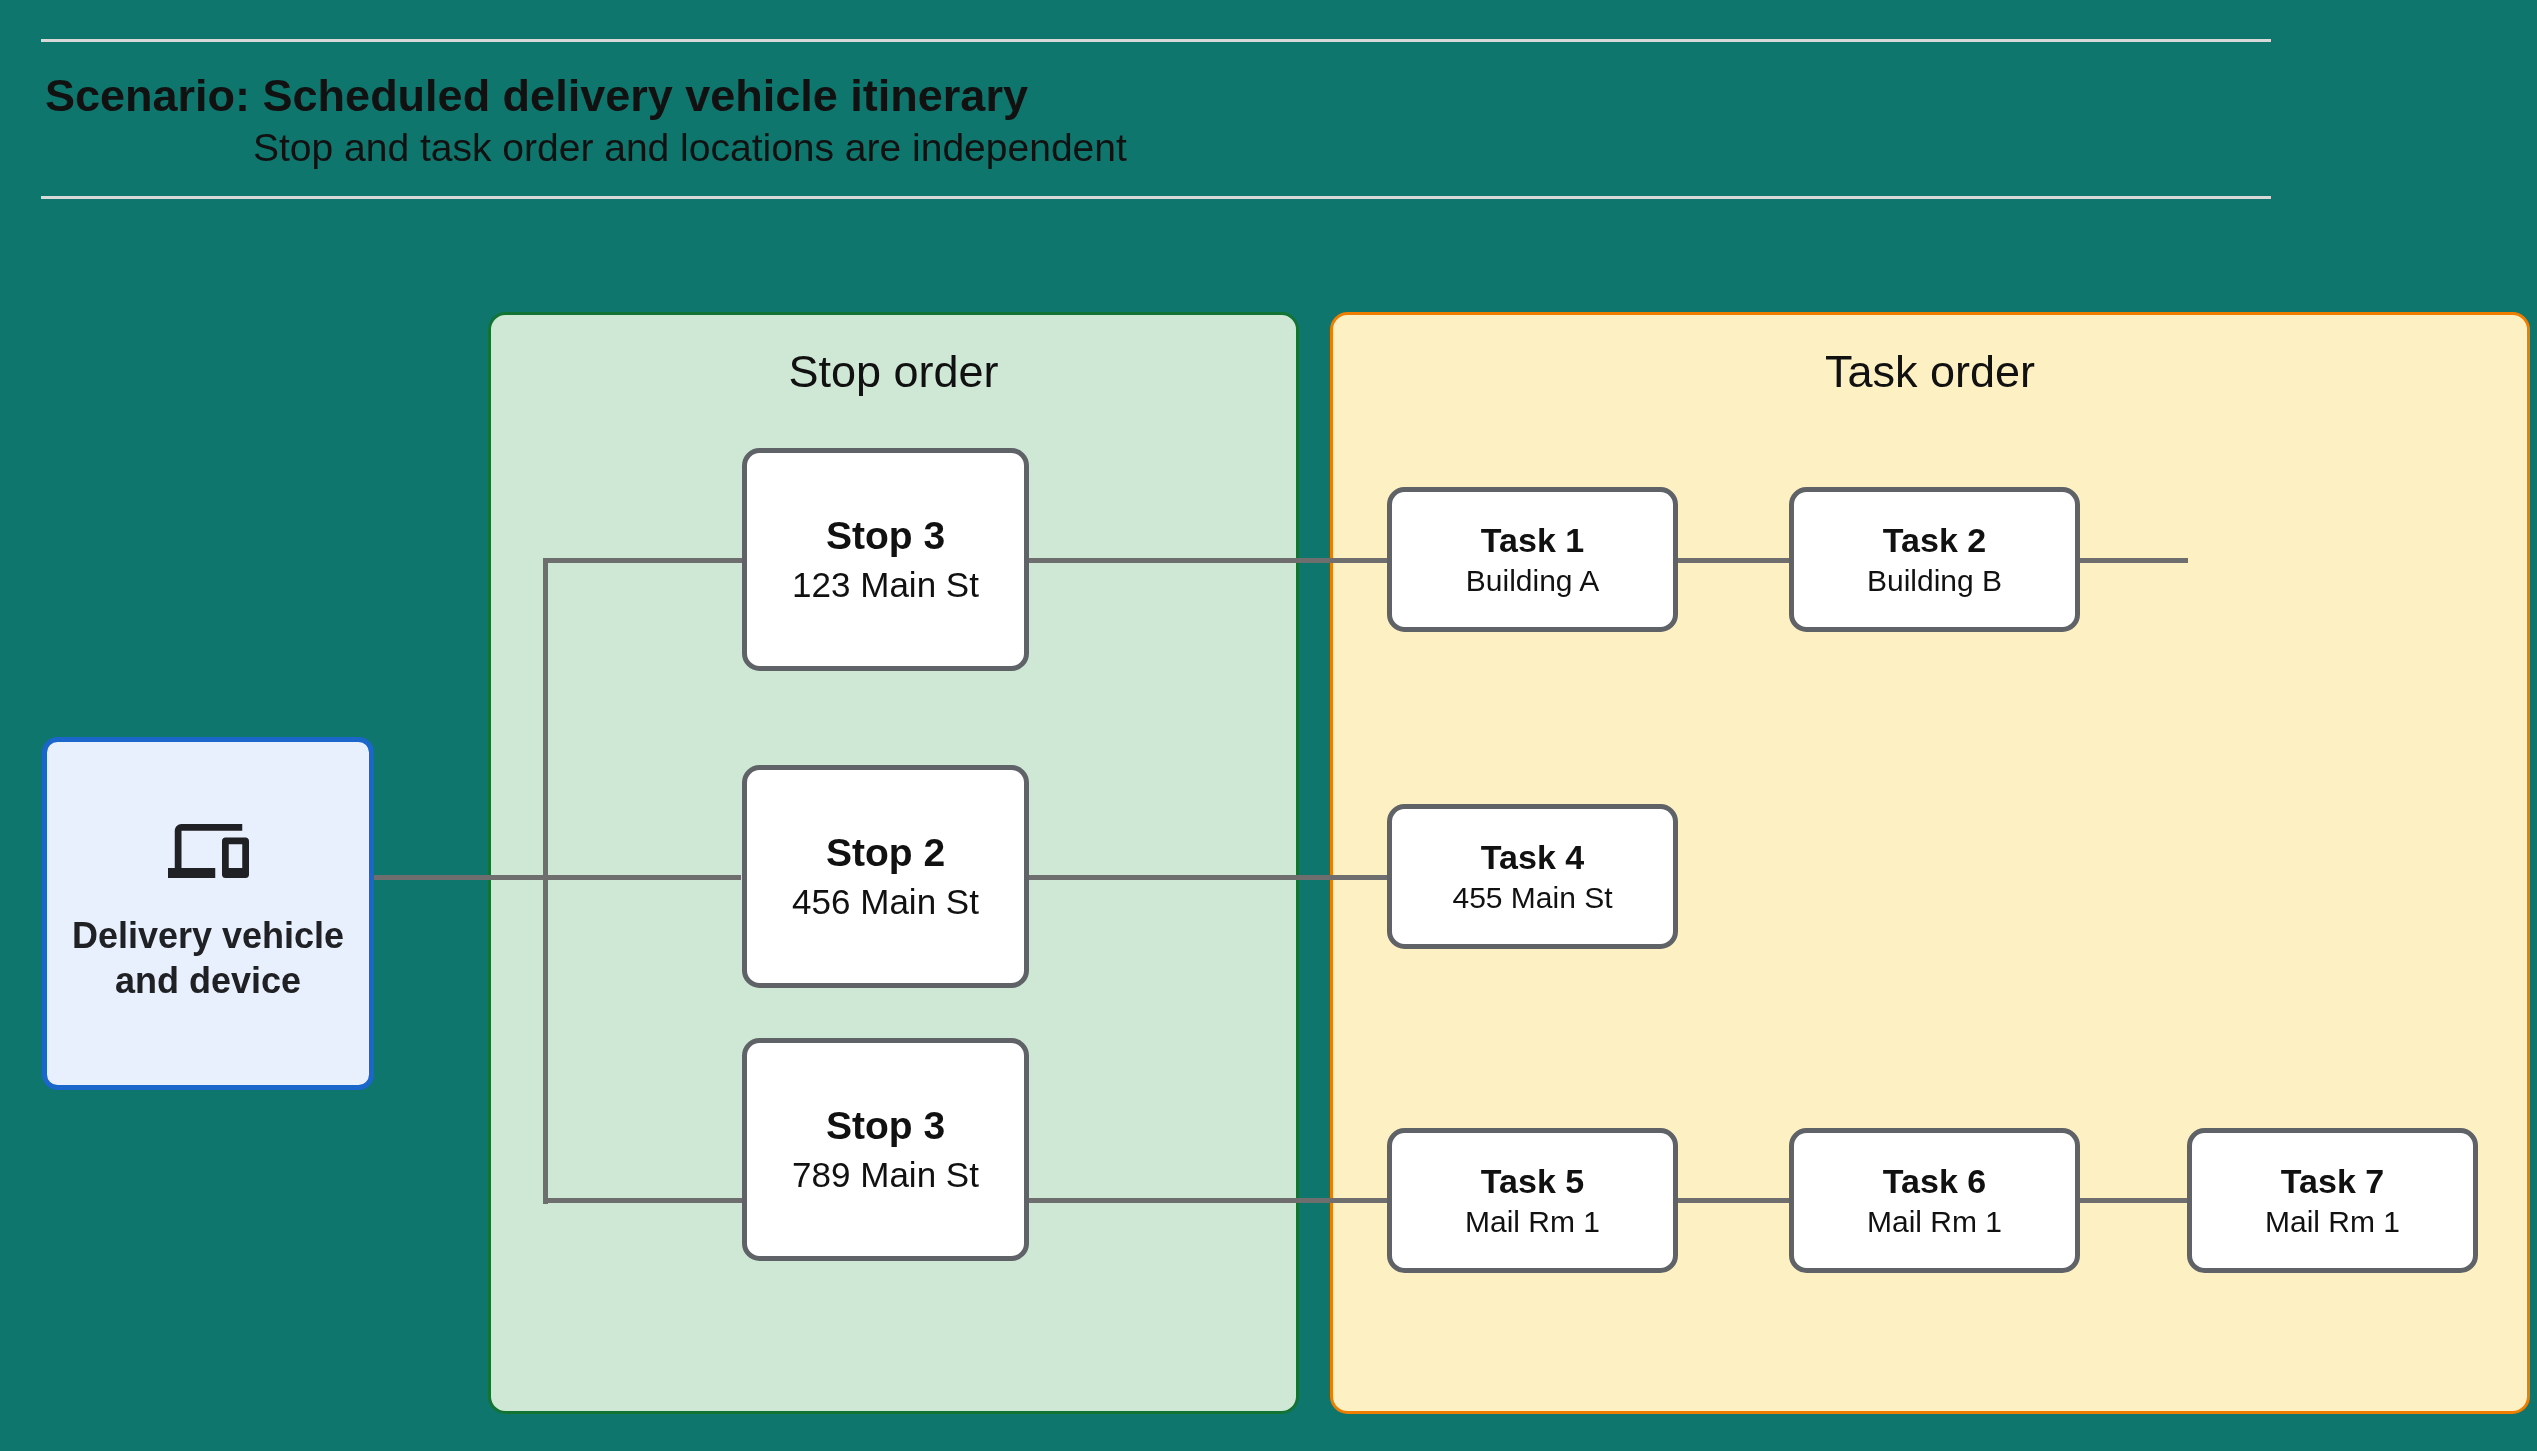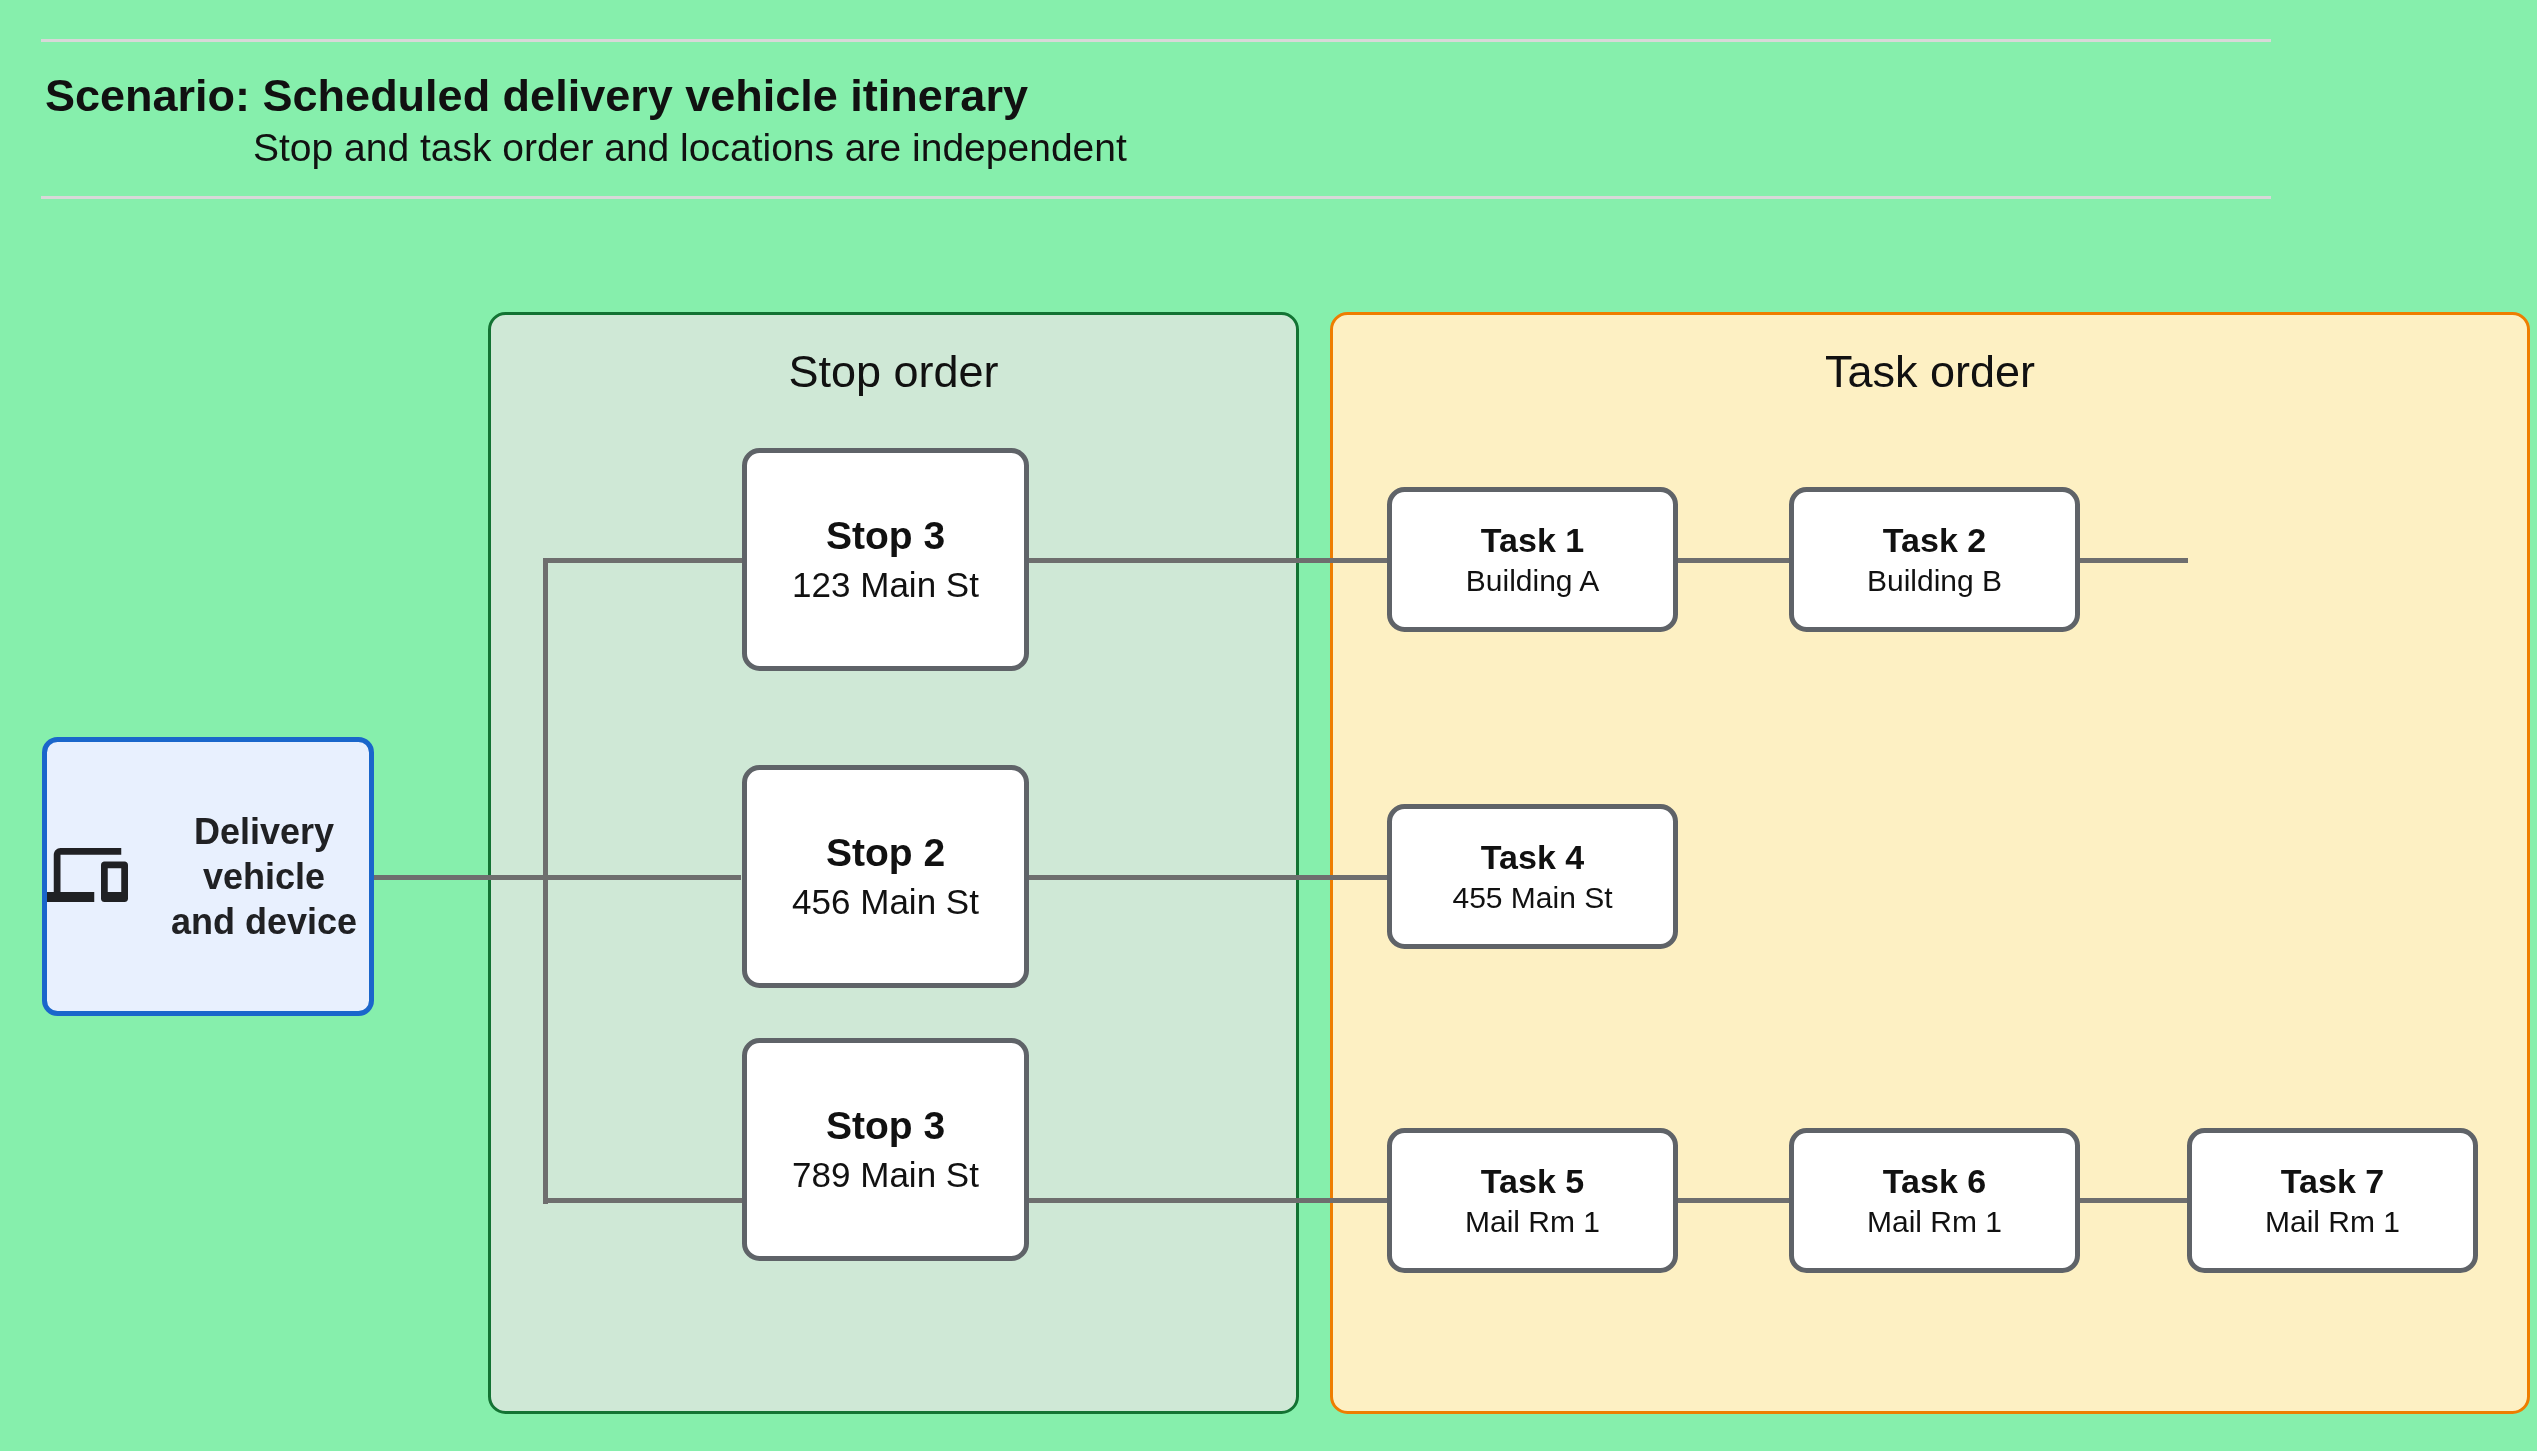--- a/index.html
+++ b/index.html
@@ -1,17 +1,17 @@
 <!DOCTYPE html>
 <html><head>
 <meta charset="utf-8">
 <style>
   html,body{margin:0;padding:0;background:#ffffff;}
   body{font-family:"Liberation Sans","DejaVu Sans",sans-serif;color:#1f1f1f;}
-  .canvas{position:relative;width:2538px;height:1452px;background:#86efac;overflow:hidden;}
+  .canvas{position:relative;width:2538px;height:1452px;background:#0f766e;overflow:hidden;}
 
   .hr{position:absolute;left:41px;width:2230px;height:2.9px;background:#d8d8d8;}
   .hr-top{top:39px;}
   .hr-bottom{top:196px;}
 
   .page-title{position:absolute;left:45px;top:70px;font-size:45px;font-weight:700;color:#111;white-space:nowrap;}
   .page-subtitle{position:absolute;left:253px;top:126px;font-size:39px;font-weight:400;color:#111;white-space:nowrap;}
 
   .panel{position:absolute;top:312px;height:1102px;border-radius:17.5px;box-sizing:border-box;}
   .panel-stop{left:488px;width:811px;background:#CFE8D6;border:3.9px solid #137333;}
@@ -22,23 +22,23 @@
 
   .node{position:absolute;background:#ffffff;border:5.8px solid #5F6368;border-radius:17.5px;box-sizing:border-box;
         display:flex;flex-direction:column;align-items:center;justify-content:center;text-align:center;}
   .stop-node{left:742px;width:287px;height:223px;}
   .task-node{width:291px;height:145px;}
   .node-title{font-weight:700;font-size:39px;color:#111;}
   .node-sub{font-size:35px;margin-top:7.8px;color:#111;}
   .task-node .node-title{font-size:34px;}
   .task-node .node-sub{font-size:30px;margin-top:4.8px;}
 
-  .vehicle{position:absolute;left:42px;top:737px;width:332px;height:279px;background:#E8F0FE;
+  .vehicle{position:absolute;left:42px;top:737px;width:332px;height:353px;background:#E8F0FE;
            border:5.8px solid #1A66CB;border-radius:15.5px;box-sizing:border-box;
-           display:flex;align-items:center;justify-content:center;gap:31px;}
+           display:flex;flex-direction:column;align-items:center;justify-content:center;gap:31px;}
   .vehicle-label{font-size:36px;font-weight:700;line-height:1.25;text-align:center;color:#202124;}
   .vehicle-icon{color:#202124;}
 </style>
 </head>
 <body>
 
 <div class="canvas">
 
   <div class="hr hr-top"></div>
   <div class="page-title">Scenario: Scheduled delivery vehicle itinerary</div>

